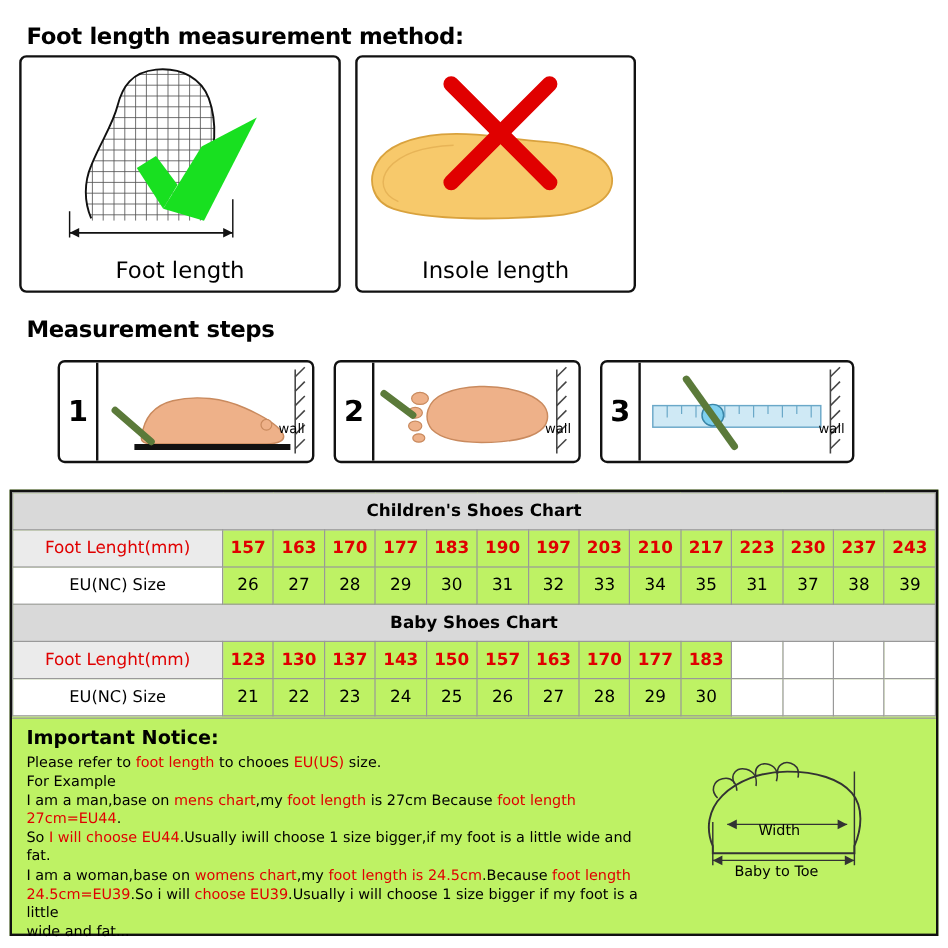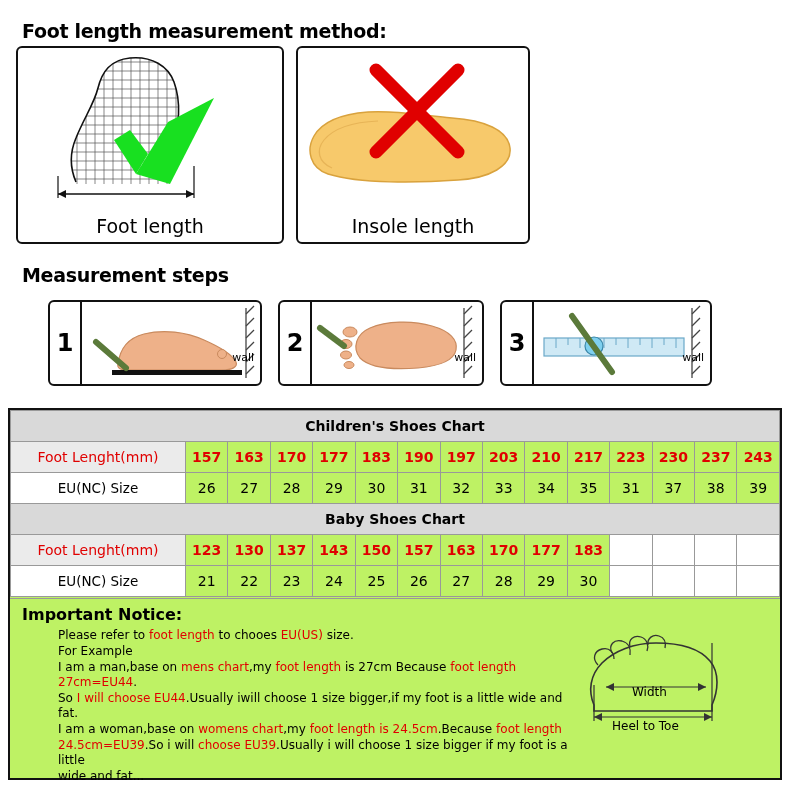--- a/index.html
+++ b/index.html
@@ -119,21 +119,21 @@
   
   .notice {
     position:absolute; left:0; right:0; bottom:0;
     height:180px;
     border-top:1px solid #999;
     padding:6px 12px 0 12px;
   }
   .notice h3 { margin:0 0 4px 0; font-size:16px; font-weight:bold; }
   .notice p { margin:0 0 1px 0; font-size:12px; line-height:15px; }
   .red { color:#e00000; }
-  .notice-text { width:520px;margin-left:36px; }
+  .notice-text { width:520px; }
 
   .foot-diagram { position:absolute; right:14px; top:26px; width:212px; height:120px; }
   .fd-cap { position:absolute; font-size:12px; text-align:center; }
 
   
   .abs { position:absolute; }
 </style>
 </head>
 <body>
 
@@ -392,17 +392,17 @@
 
           <line x1="52" y1="62" x2="152" y2="62" stroke="#333" stroke-width="1.2"></line>
           <path d="M52 62 l8 -4 v8 z" fill="#333"></path>
           <path d="M152 62 l-8 -4 v8 z" fill="#333"></path>
 
           <line x1="40" y1="92" x2="158" y2="92" stroke="#333" stroke-width="1.2"></line>
           <path d="M40 92 l8 -4 v8 z" fill="#333"></path>
           <path d="M158 92 l-8 -4 v8 z" fill="#333"></path>
         </svg>
         <div class="fd-cap" style="left:78px; top:60px;">Width</div>
-        <div class="fd-cap" style="left:58px; top:94px;">Heel to Toe</div>
+        <div class="fd-cap" style="left:58px; top:94px;">Baby to Toe</div>
       </div>
     </div>
   </div>
 </div>
 
 </body></html>

